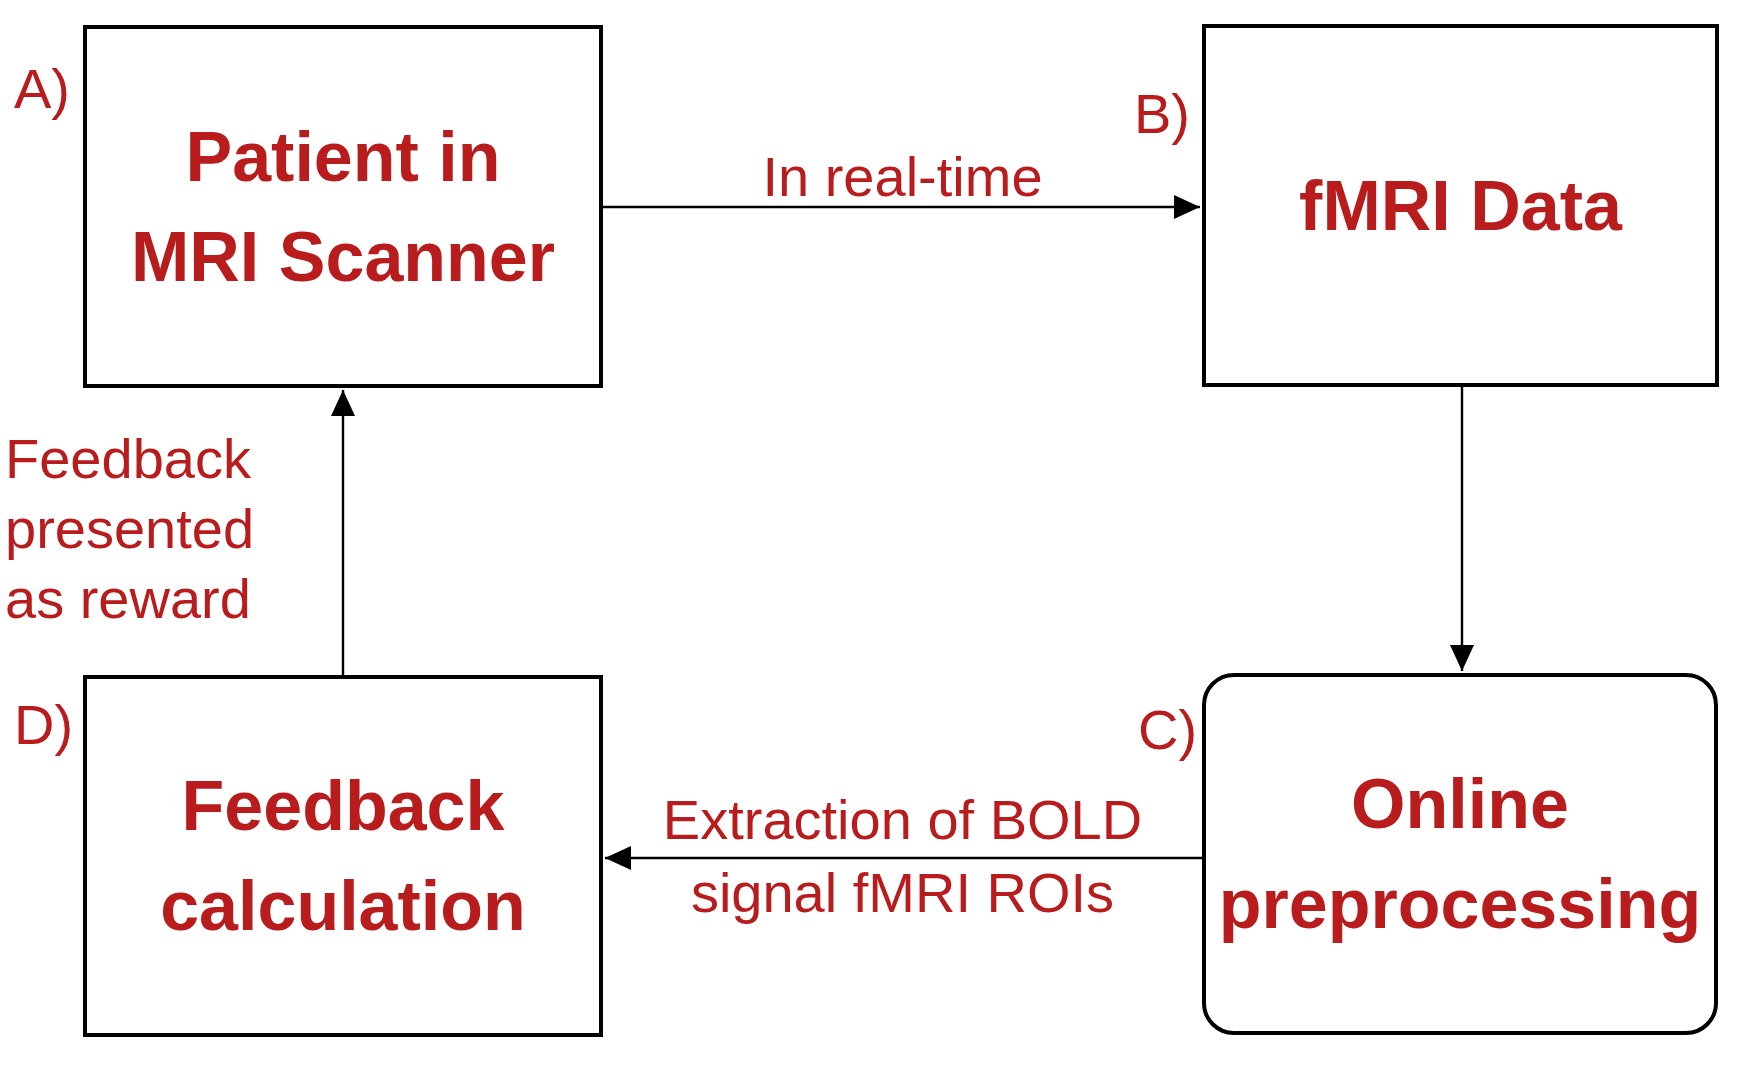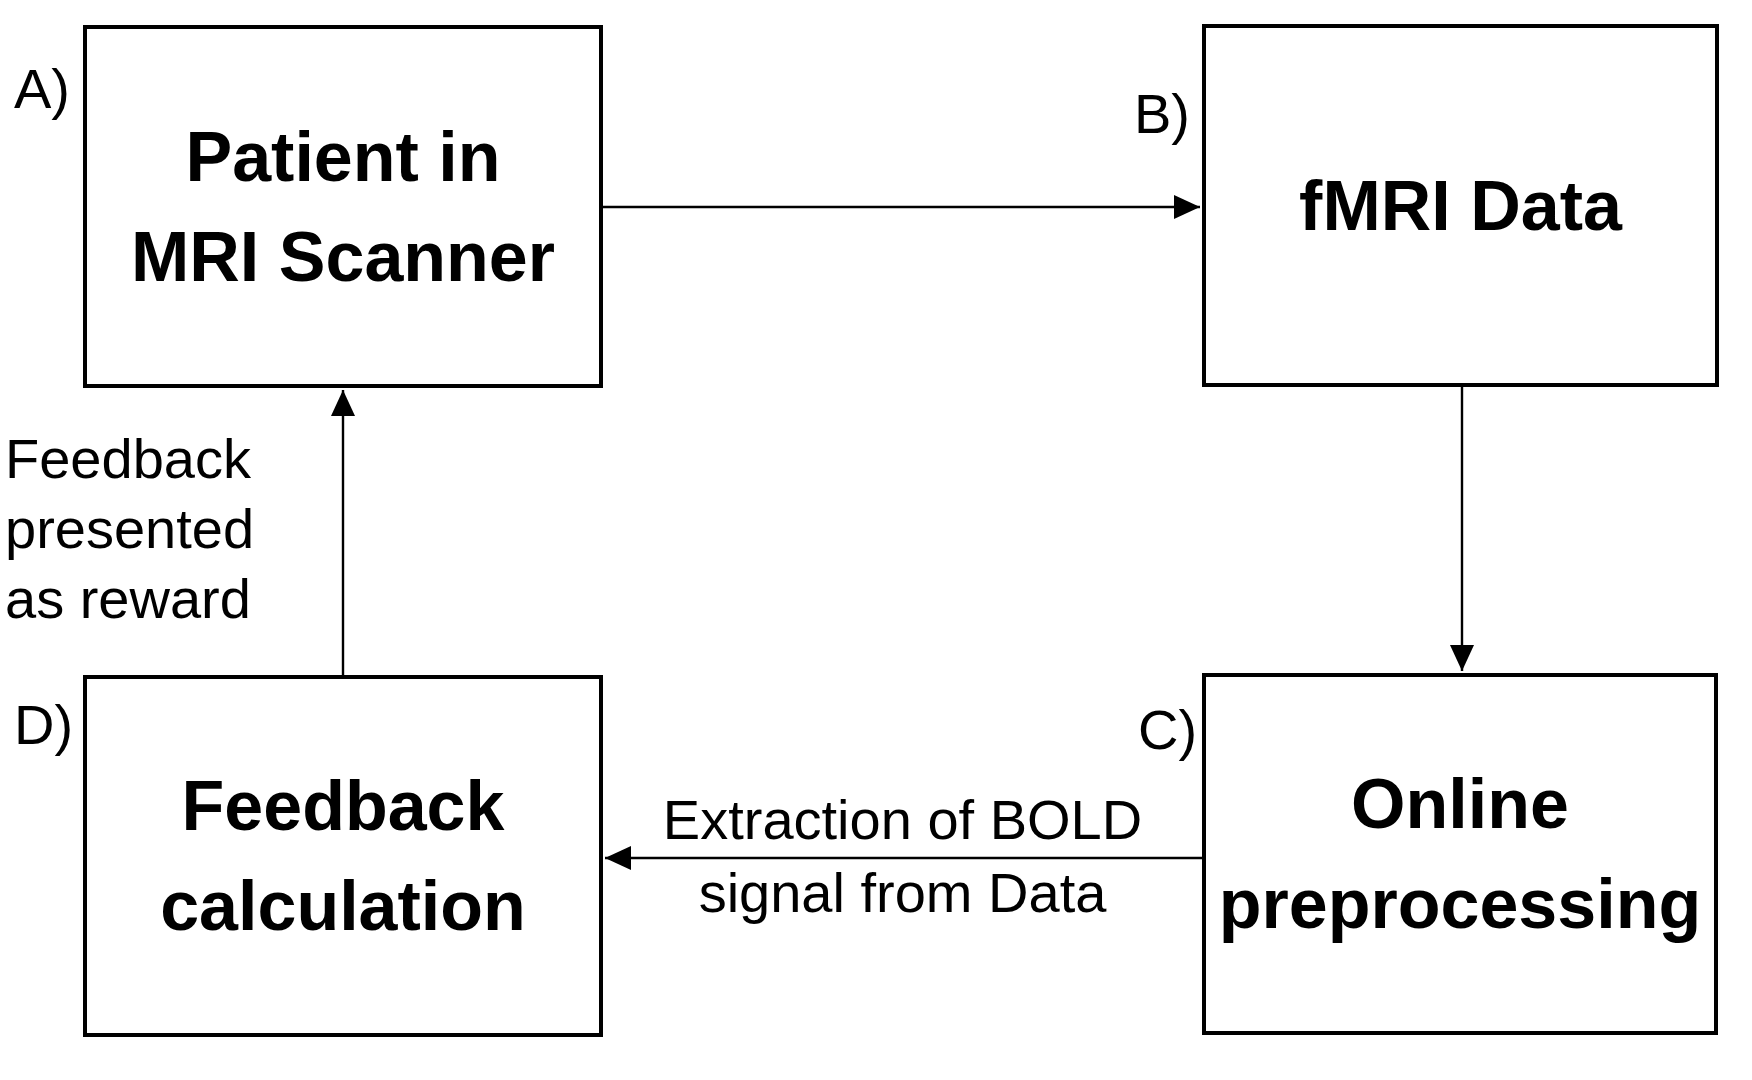--- a/index.html
+++ b/index.html
@@ -7,39 +7,39 @@
     padding: 0;
     background: #ffffff;
   }
   .stage {
     position: relative;
     width: 1752px;
     height: 1080px;
     background: #ffffff;
     overflow: hidden;
     font-family: "Liberation Sans", sans-serif;
-    color: #000000;
+    color: #b91c1c;
   }
   .box {
     position: absolute;
     box-sizing: border-box;
     border: 4px solid #000000;
     background: #ffffff;
     display: flex;
     align-items: center;
     justify-content: center;
     text-align: center;
     font-weight: bold;
     font-size: 70px;
     line-height: 100px;
     white-space: pre-line;
   }
   .box-a { left: 83px;   top: 25px;  width: 520px; height: 363px; }
   .box-b { left: 1202px; top: 24px;  width: 517px; height: 363px; justify-content: center; }
-  .box-c { left: 1202px; top: 673px; width: 516px; height: 362px; }
+  .box-c { left: 1202px; top: 673px; width: 516px; height: 362px; border-radius: 32px; }
   .box-d { left: 83px;   top: 675px; width: 520px; height: 362px; }
 
   .tag {
     position: absolute;
     font-size: 56px;
     line-height: 68px;
     font-weight: normal;
     white-space: nowrap;
   }
   .tag-a { left: 14px;   top: 55px;  }
@@ -126,19 +126,20 @@
   <div class="box box-d">
     <span>Feedback
 calculation</span>
   </div>
 
   <div class="tag tag-a">A)</div>
   <div class="tag tag-b">B)</div>
   <div class="tag tag-c">C)</div>
   <div class="tag tag-d">D)</div>
 
+  <div class="annot annot-realtime">In real-time</div>
   <div class="annot annot-extraction">Extraction of BOLD
-signal from Data</div>
+signal fMRI ROIs</div>
   <div class="annot annot-feedback-reward">Feedback
 presented
 as reward</div>
 
 </div>
 
 </body></html>

